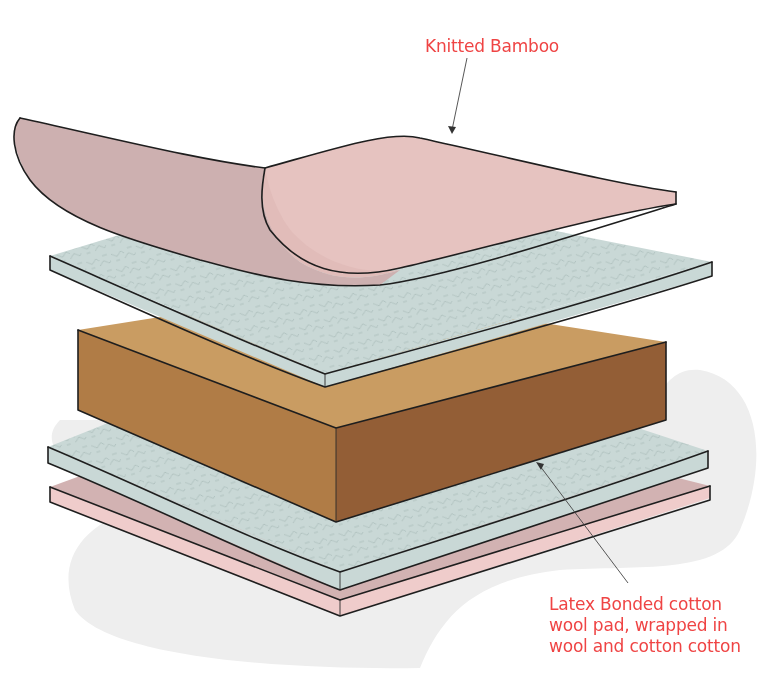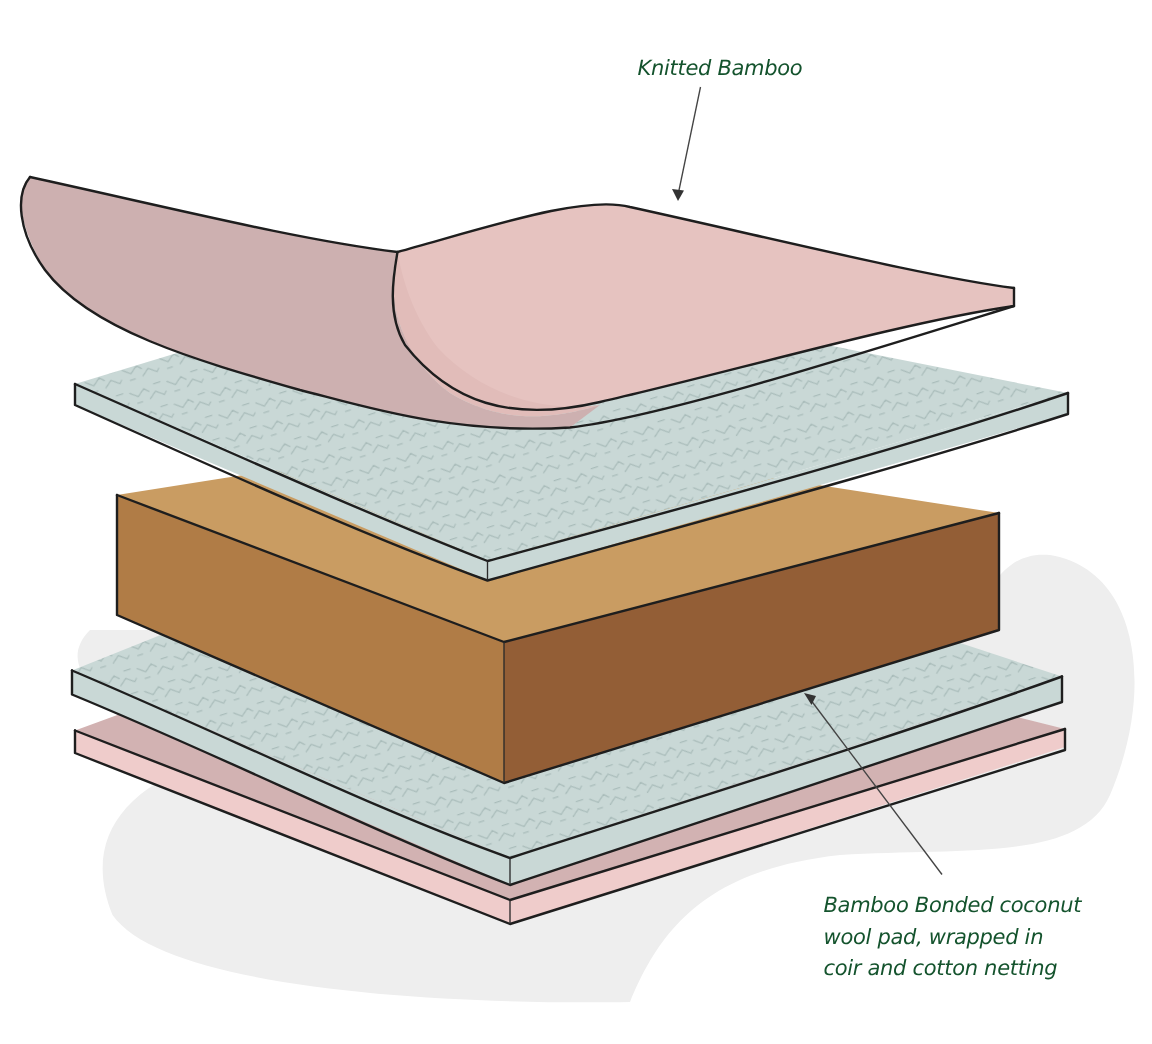--- a/index.html
+++ b/index.html
@@ -1,18 +1,18 @@
 <!DOCTYPE html>
 <html><head>
 <meta charset="utf-8">
 <style>
   html, body { margin: 0; padding: 0; background: #ffffff; }
   body { width: 768px; height: 696px; position: relative; overflow: hidden; font-family: "DejaVu Sans", sans-serif; }
   #diagram { position: absolute; left: 0; top: 0; width: 768px; height: 696px; }
-  .label { position: absolute; color: #14532d; font-family: "DejaVu Sans", sans-serif; font-size: 14px; line-height: 21px; letter-spacing: -0.2px; font-style: italic; }
+  .label { position: absolute; color: #ef4444; font-family: "DejaVu Sans", sans-serif; font-size: 17px; line-height: 21px; letter-spacing: -0.2px; }
   .label-top { left: 425px; top: 36px; white-space: nowrap; }
   .label-bottom { left: 549px; top: 594px; width: 215px; }
   .label-bottom span { display: block; white-space: nowrap; }
   .edge { stroke: #1e1e1e; stroke-width: 1.6; fill: none; stroke-linejoin: round; stroke-linecap: round; }
   .thin { stroke: #2a2a2a; stroke-width: 0.9; fill: none; }
 </style>
 </head>
 <body>
 
 <svg id="diagram" viewBox="0 0 768 696" xmlns="http://www.w3.org/2000/svg">
@@ -76,16 +76,16 @@
   </g>
   <g>
     <line x1="628" y1="583" x2="540" y2="466" stroke="#444" stroke-width="0.9"></line>
     <path d="M536 462 L 541 470 L 544 464 Z" fill="#333"></path>
   </g>
 </svg>
 
 <div class="label label-top">Knitted Bamboo</div>
 
 <div class="label label-bottom">
-  <span>Bamboo Bonded coconut</span>
+  <span>Latex Bonded cotton</span>
   <span>wool pad, wrapped in</span>
-  <span>coir and cotton netting</span>
+  <span>wool and cotton cotton</span>
 </div>
 
 </body></html>

